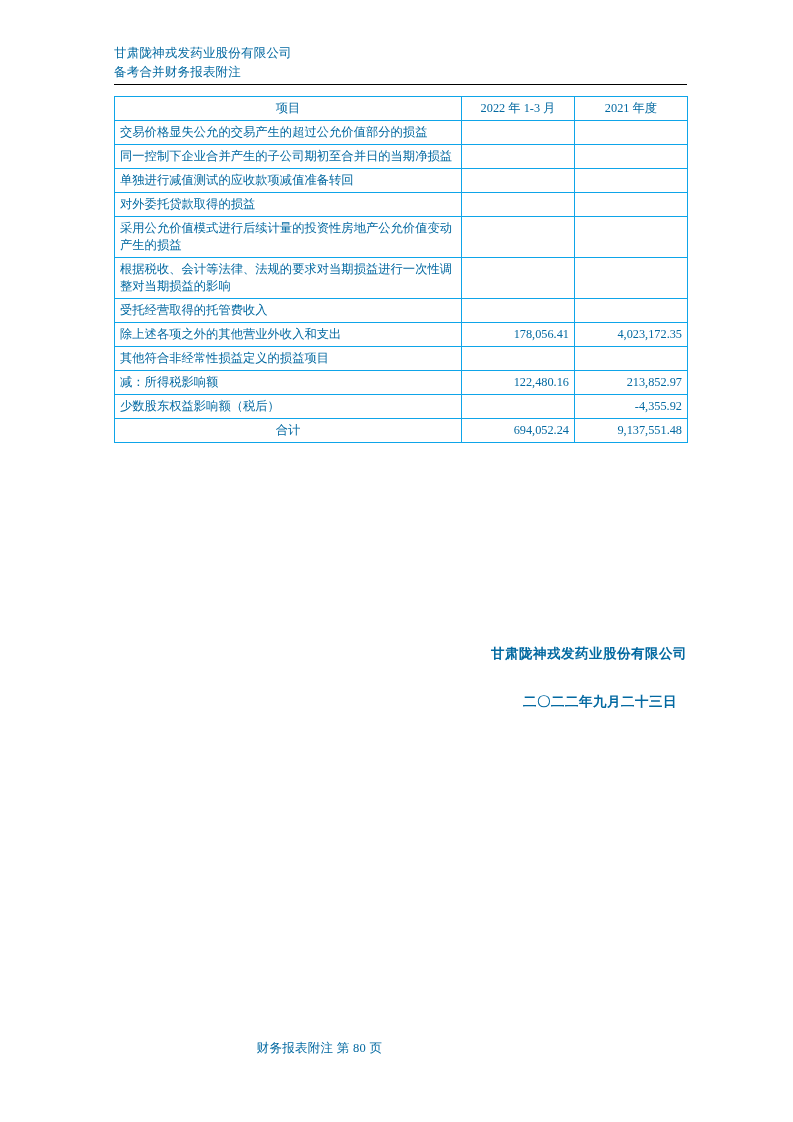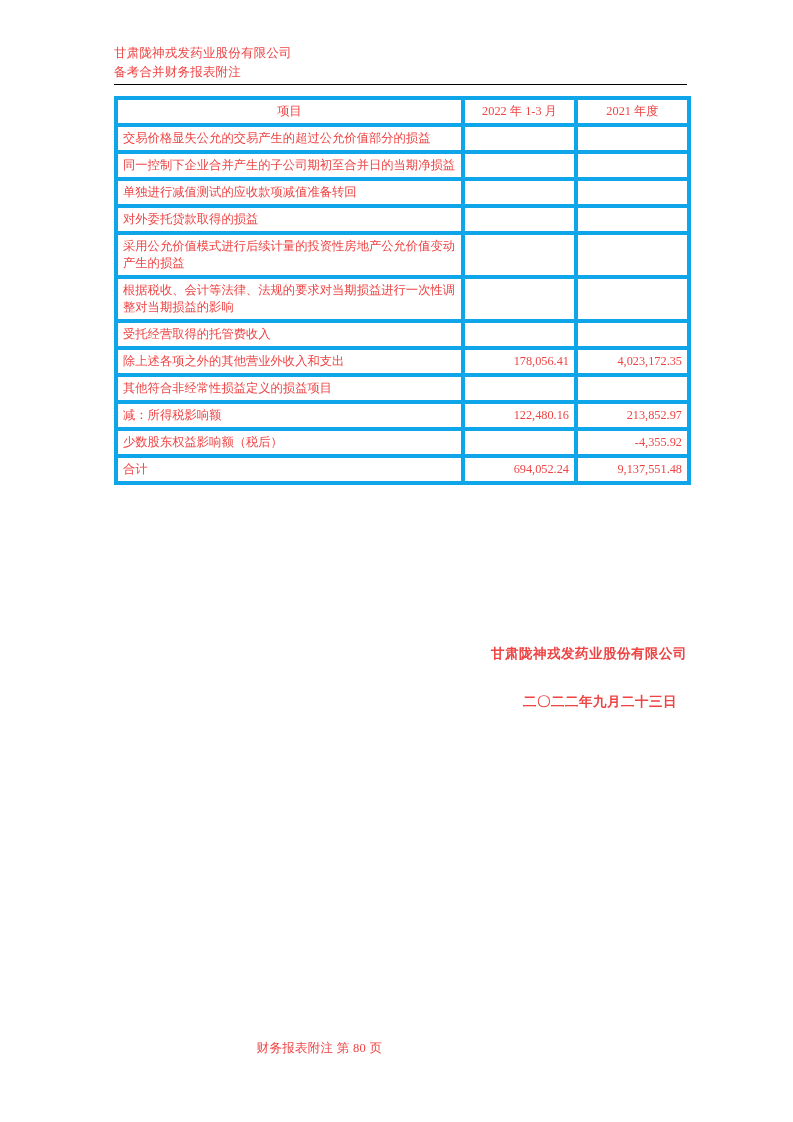--- a/index.html
+++ b/index.html
@@ -8,21 +8,21 @@
     background: #d9d9d9;
   }
   .page {
     width: 793px;
     height: 1122px;
     background: #ffffff;
     margin: 0 auto;
     position: relative;
     box-sizing: border-box;
     font-family: "Liberation Serif", "DejaVu Serif", serif;
-    color: #ef4444;
+    color: #0369a1;
     overflow: hidden;
   }
   .content {
     position: absolute;
     left: 114px;
     top: 44px;
     width: 573px;
   }
   .hdr-line {
     font-size: 12.5px;
@@ -35,33 +35,33 @@
     margin-top: 2px;
     width: 573px;
   }
   table.main {
     border-collapse: collapse;
     width: 573px;
     margin-top: 11px;
     table-layout: fixed;
   }
   table.main td, table.main th {
-    border: 4px solid #0ea5e9;
+    border: 1px solid #0ea5e9;
     padding: 3px 5px;
     font-size: 12.3px;
     line-height: 17px;
     font-weight: normal;
     vertical-align: middle;
   }
   .col-item { width: 347px; }
   .col-q    { width: 113px; }
   .col-y    { width: 113px; }
   .th-center { text-align: center; }
   .cell-num  { text-align: right; }
-  .cell-center { text-align: left; }
+  .cell-center { text-align: center; }
   .indent-1 { padding-left: 22px; }
   .sign-block {
     position: absolute;
     left: 114px;
     top: 645px;
     width: 573px;
     text-align: right;
     font-weight: bold;
     font-size: 13.5px;
     letter-spacing: 0.5px;

